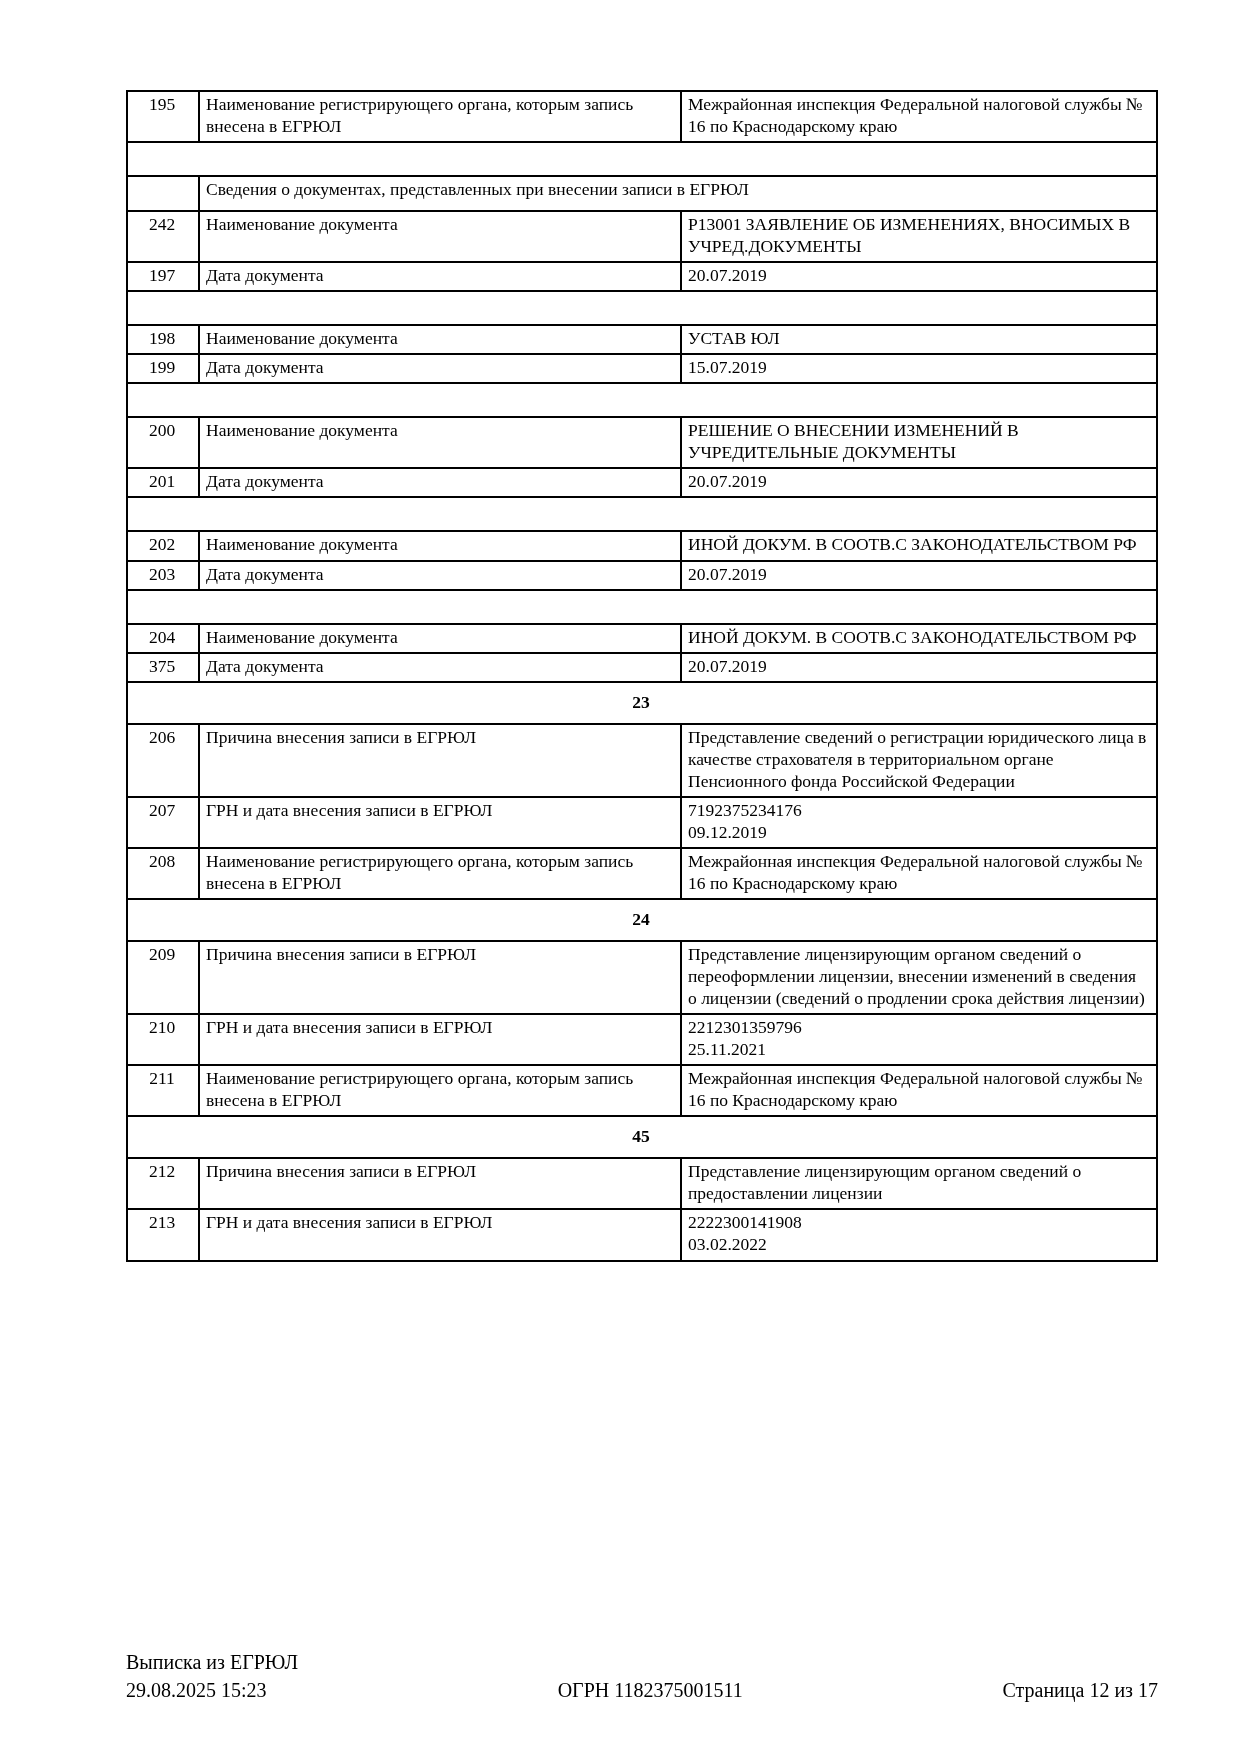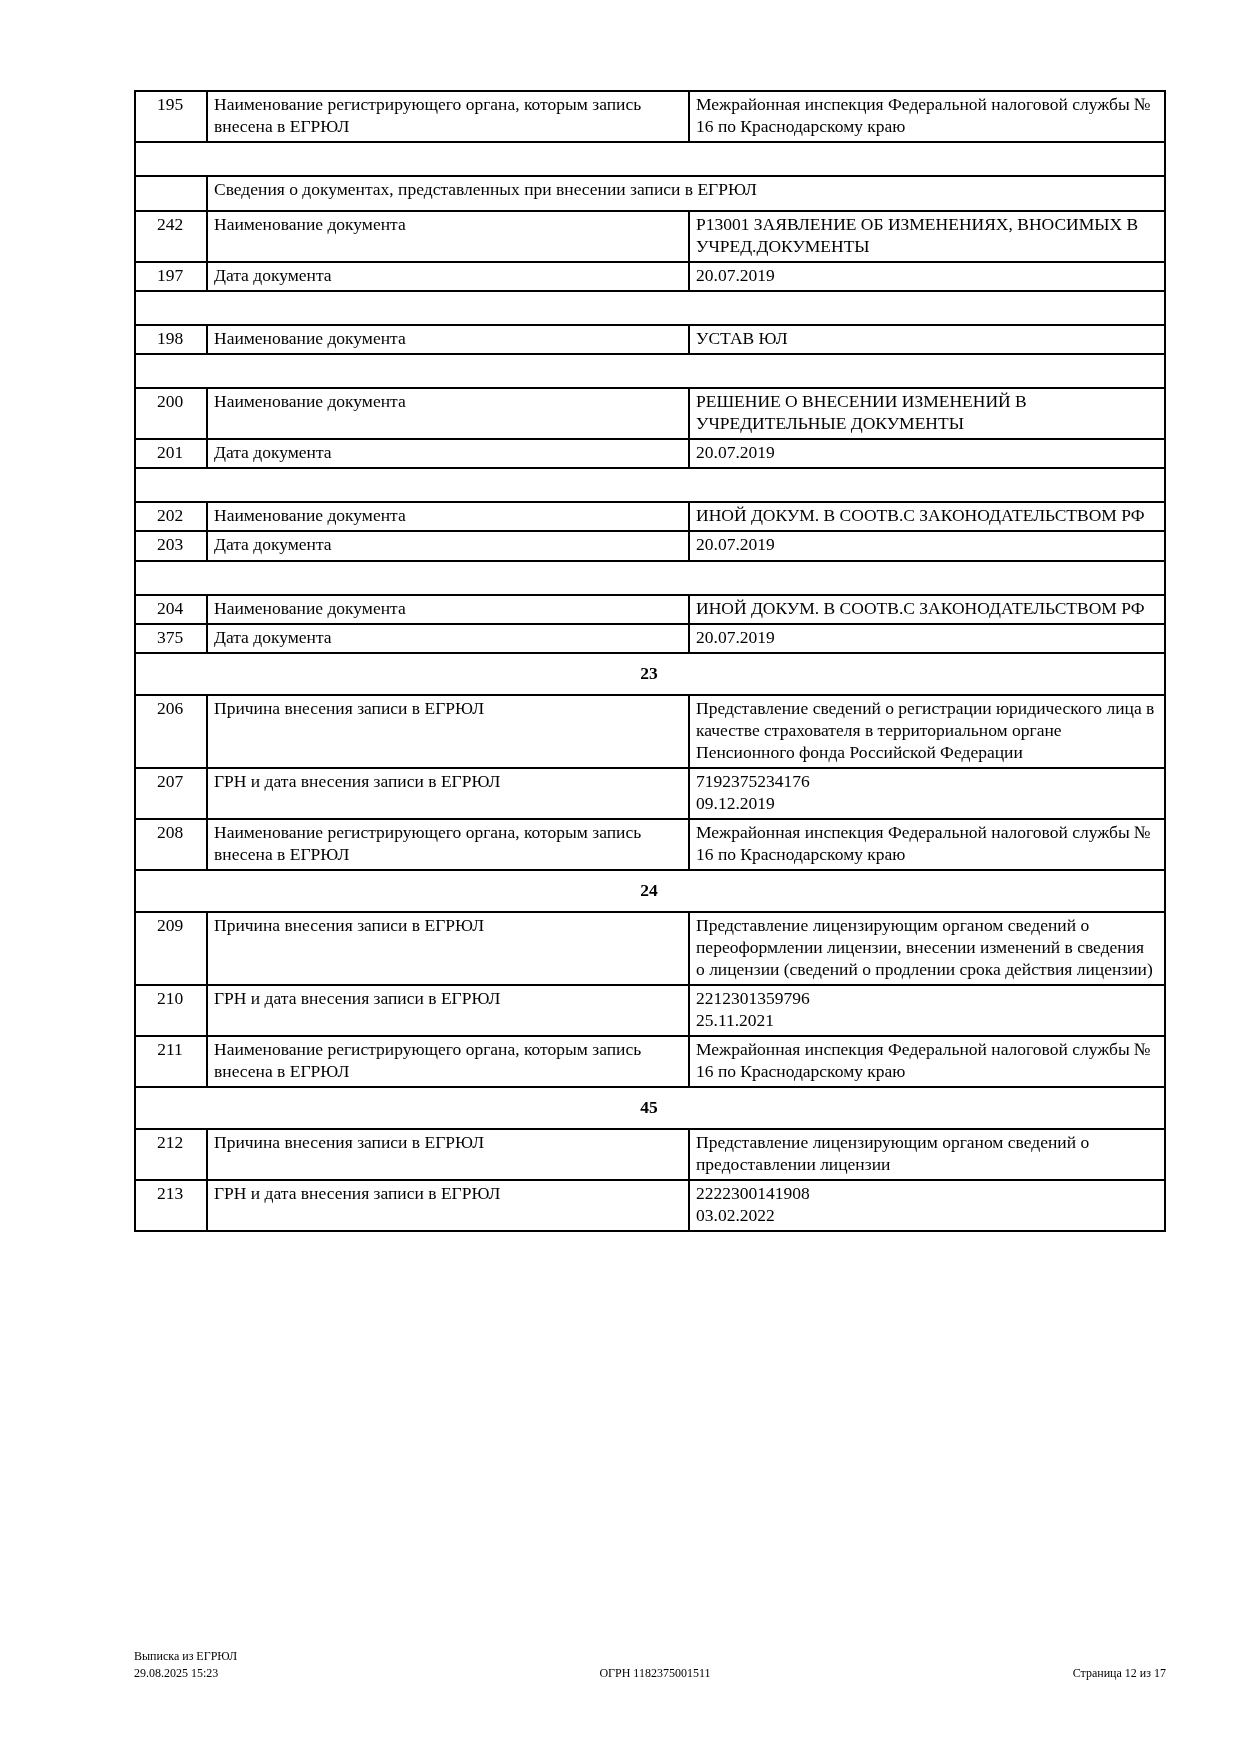--- a/index.html
+++ b/index.html
@@ -10,21 +10,21 @@
   body {
     width: 1240px;
     height: 1755px;
     position: relative;
     overflow: hidden;
     font-family: "Liberation Serif", "DejaVu Serif", serif;
     color: #000000;
   }
   .page {
     position: absolute;
-    top: 0; left: 16px;
+    top: 0; left: 8px;
     width: 993px;
     height: 1755px;
     font-family: Liberation Serif, serif;
   }
   table.egrul {
     position: absolute;
     top: 90px;
     left: 118px;
     width: 1030px;
     border-collapse: collapse;
@@ -55,21 +55,21 @@
     padding-top: 8px;
   }
   .footer {
     position: absolute;
     top: 1648px;
     left: 118px;
     width: 1032px;
     display: flex;
     justify-content: space-between;
     align-items: flex-end;
-    font-size: 12px;
+    font-size: 20px;
     line-height: 1.4;
   }
   .footer .left-block { text-align: left; }
 </style>
 </head>
 <body>
 
 <div class="page">
 
   <table class="egrul">
@@ -110,20 +110,25 @@
       <tr class="spacer">
         <td colspan="3"></td>
       </tr>
 
       <tr>
         <td class="num">198</td>
         <td class="lbl">Наименование документа</td>
         <td class="val">УСТАВ ЮЛ</td>
       </tr>
 
+      <tr>
+        <td class="num">199</td>
+        <td class="lbl">Дата документа</td>
+        <td class="val">15.07.2019</td>
+      </tr>
 
       <tr class="spacer">
         <td colspan="3"></td>
       </tr>
 
       <tr>
         <td class="num">200</td>
         <td class="lbl">Наименование документа</td>
         <td class="val">РЕШЕНИЕ О ВНЕСЕНИИ ИЗМЕНЕНИЙ В УЧРЕДИТЕЛЬНЫЕ ДОКУМЕНТЫ</td>
       </tr>

